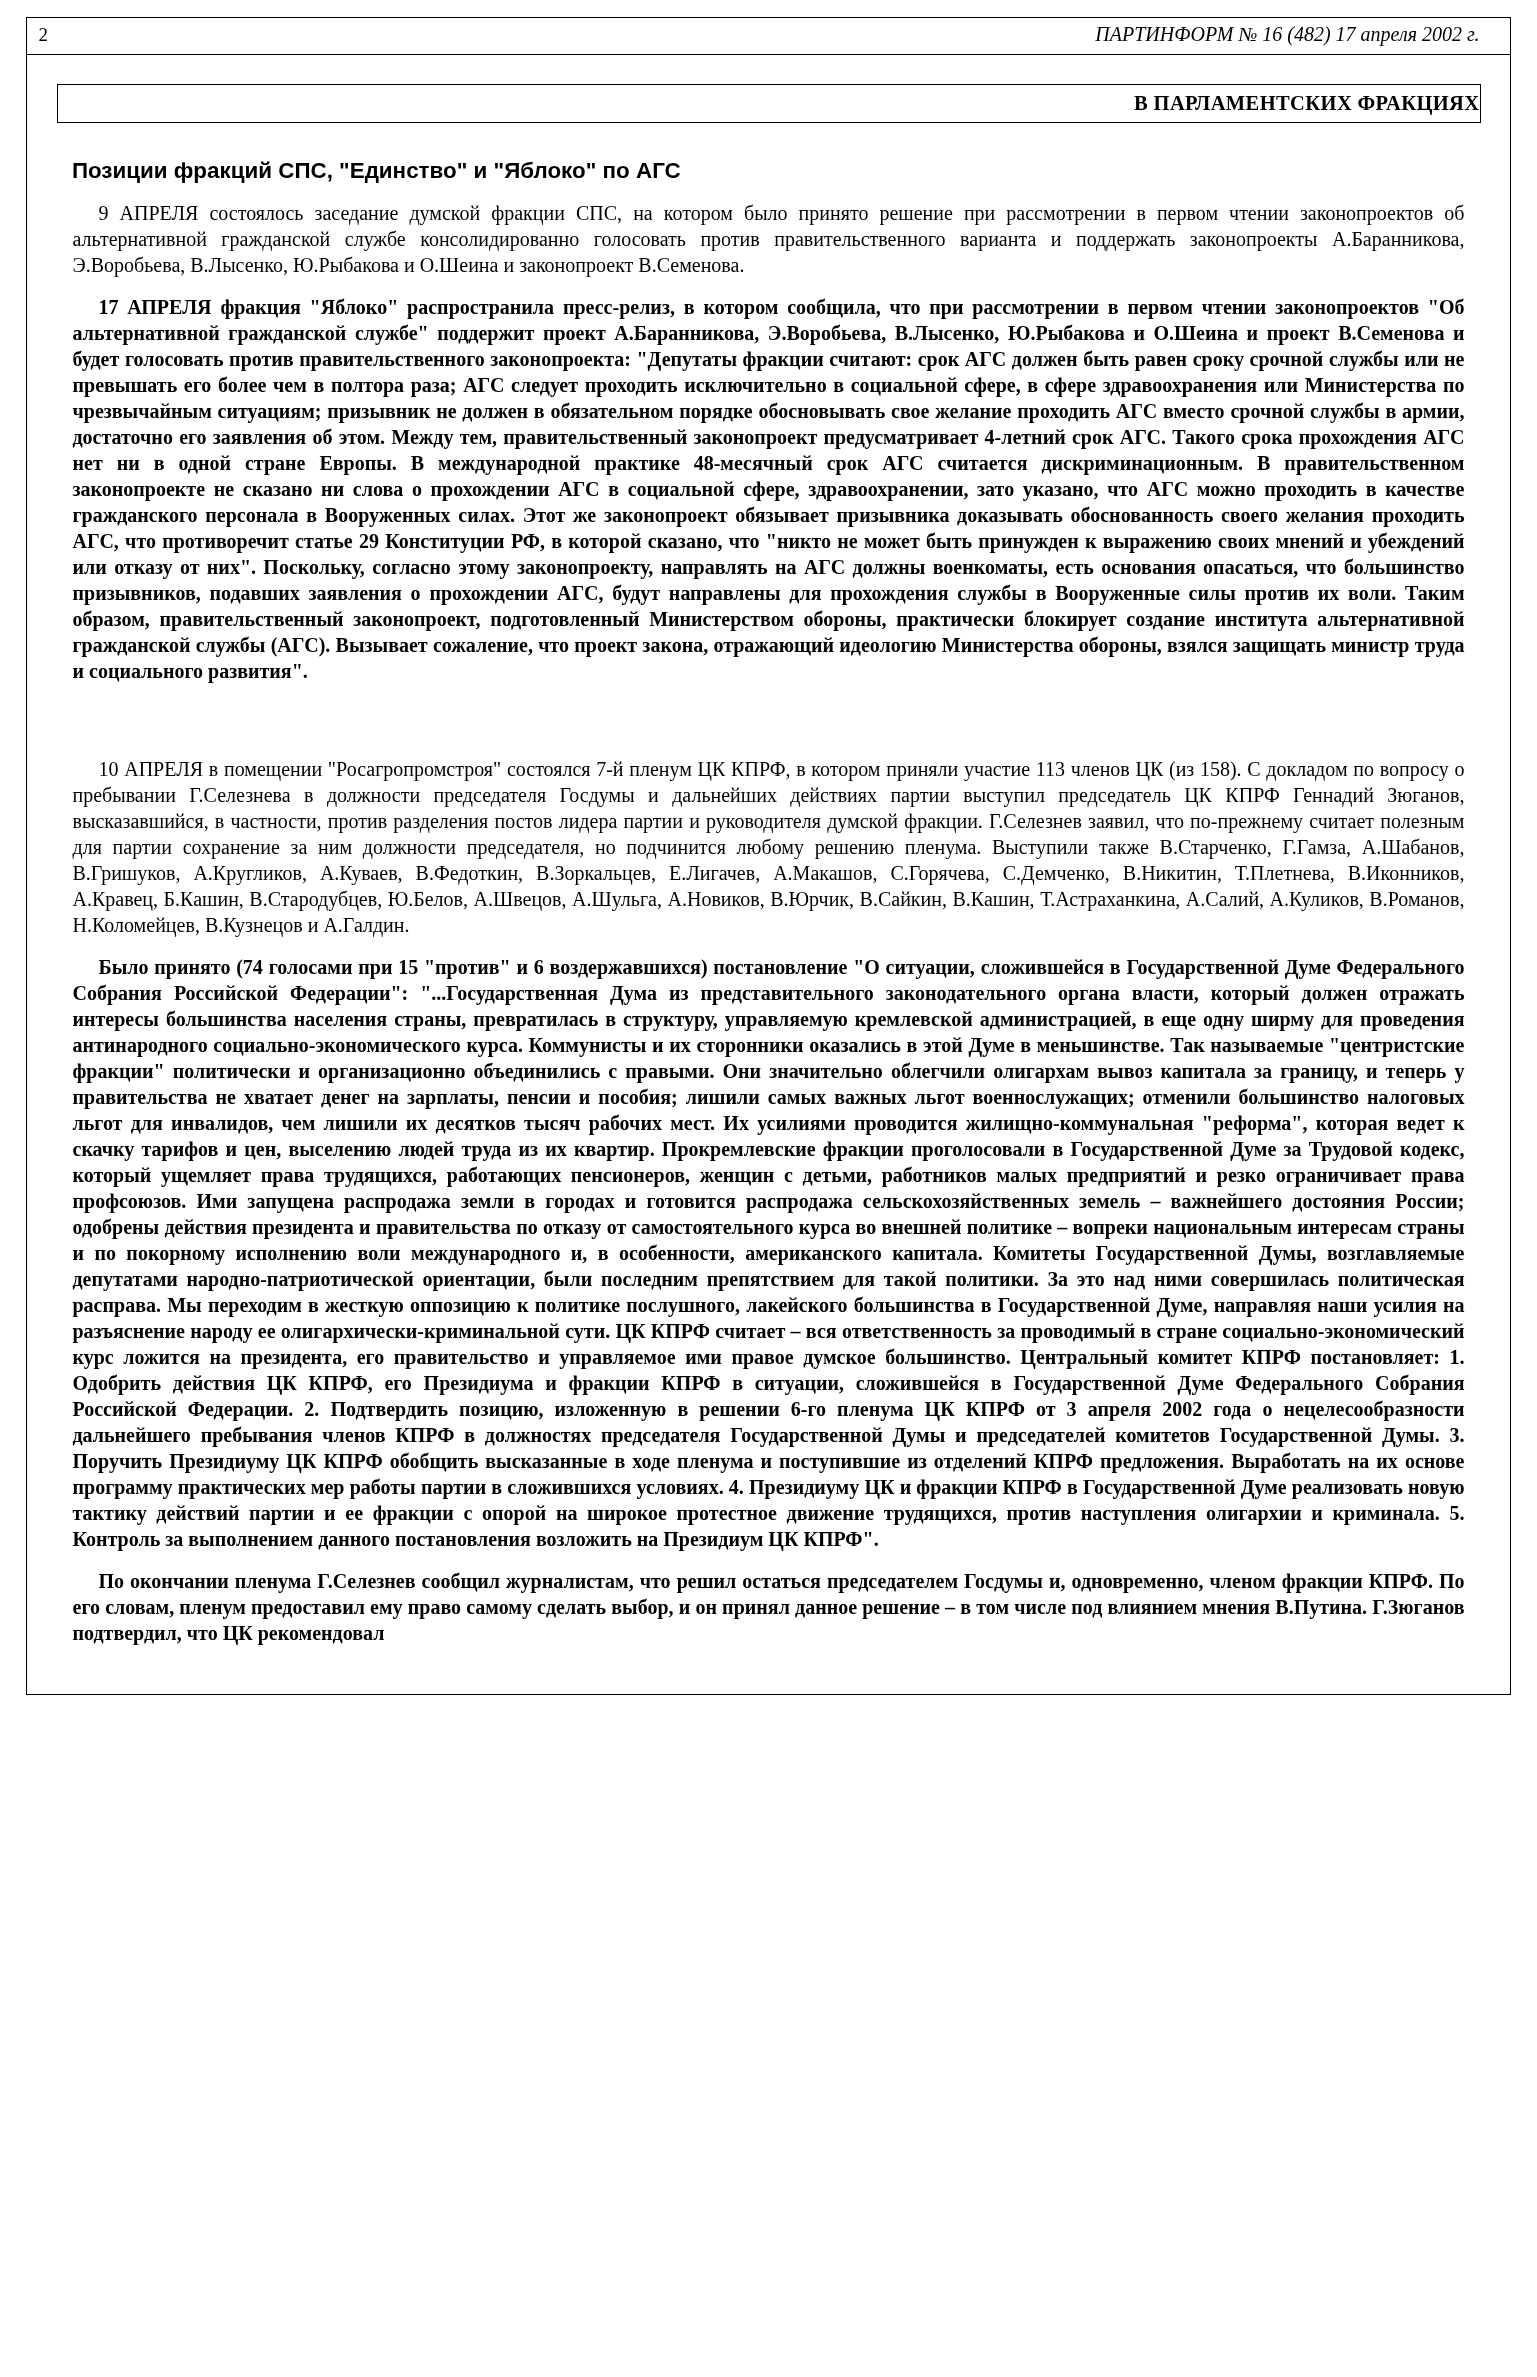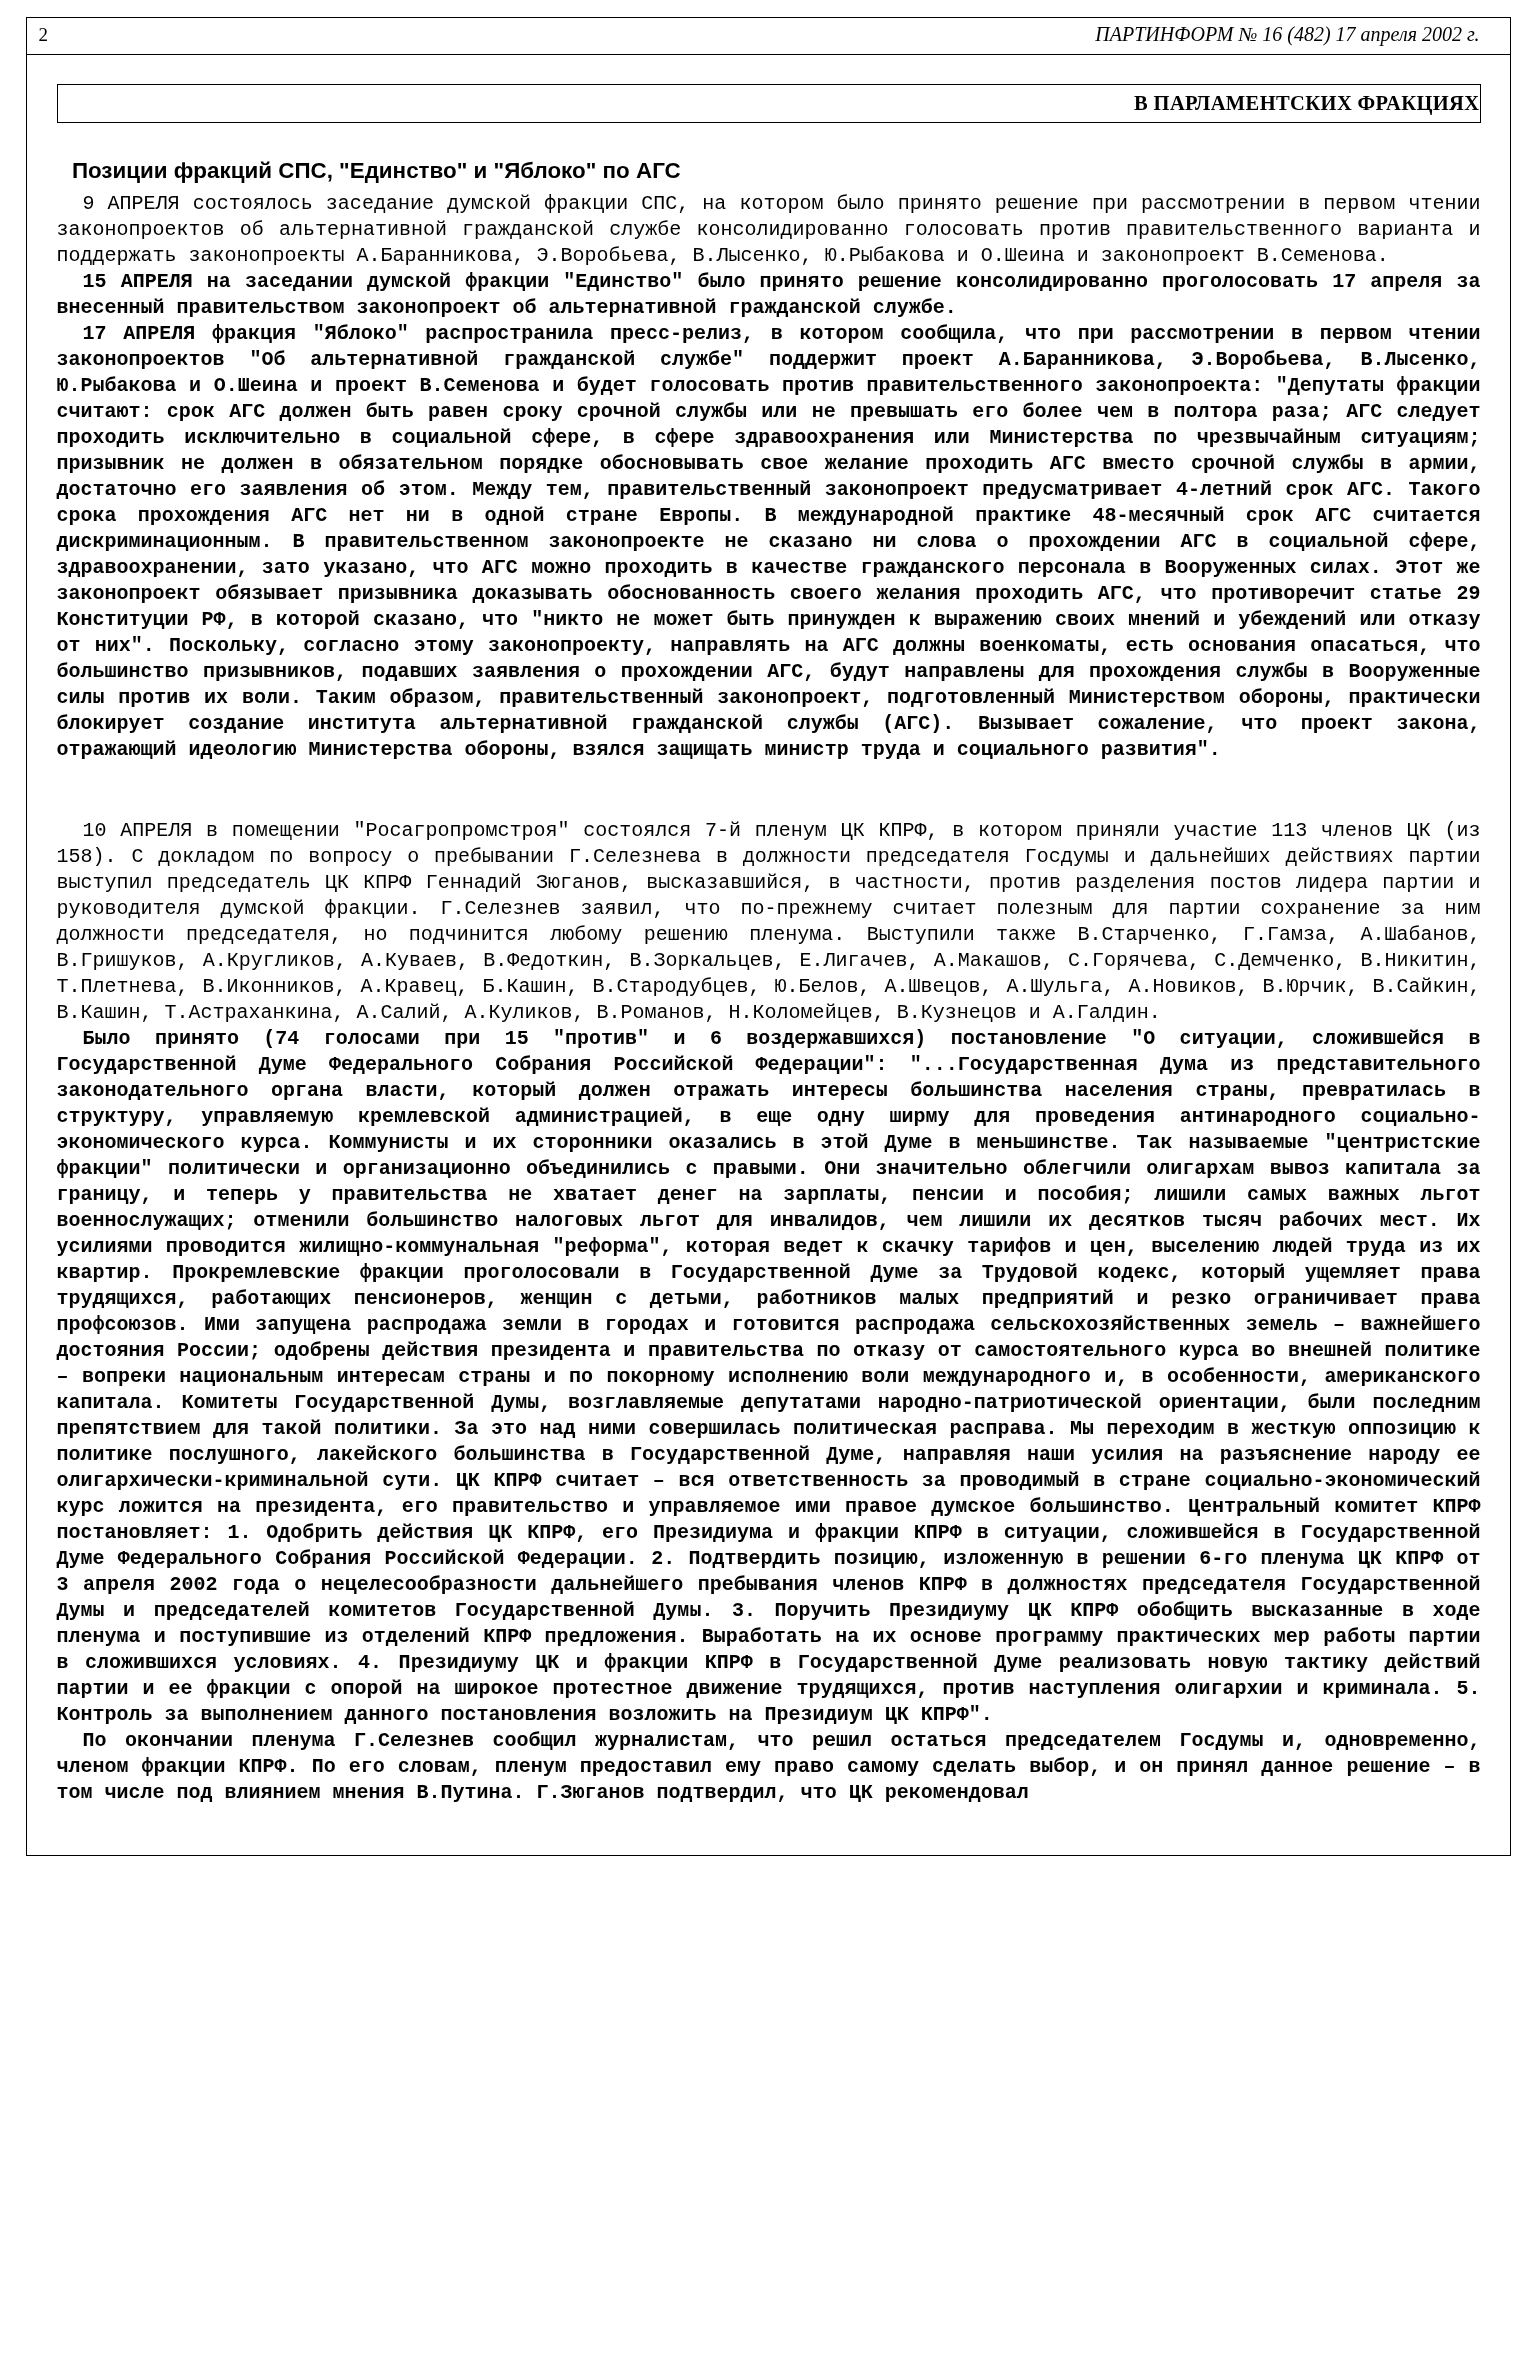--- a/index.html
+++ b/index.html
@@ -69,23 +69,23 @@
   .article {
     margin-bottom: 29.5px;
   }
   .article-title {
     font-family: "Liberation Sans", sans-serif;
     font-weight: bold;
     font-size: 22.4px;
     margin: 0 0 6.4px 15.4px;
   }
   p.para {
-    margin: 0;
+    margin: 16px;
     text-align: justify;
-    font-family: Liberation Mono, monospace;
+    font-family: Liberation Serif, serif;
     font-size: 20px;
     line-height: 1.30;
     text-indent: 26px;
   }
   p.para.bold {
     font-weight: bold;
   }
   .article-spacer { height: 26px; }
 </style>
 </head>
@@ -101,21 +101,20 @@
 
     <div class="body-area">
 
       <div class="section-bar">
         <div class="section-title">В ПАРЛАМЕНТСКИХ ФРАКЦИЯХ</div>
       </div>
 
       <div class="article">
         <h2 class="article-title">Позиции фракций СПС, "Единство" и "Яблоко" по АГС</h2>
         <p class="para">9 АПРЕЛЯ состоялось заседание думской фракции СПС, на котором было принято решение при рассмотрении в первом чтении законопроектов об альтернативной гражданской службе консолидированно голосовать против правительственного варианта и поддержать законопроекты А.Баранникова, Э.Воробьева, В.Лысенко, Ю.Рыбакова и О.Шеина и законопроект В.Семенова.</p>
-        <p class="para bold">15 АПРЕЛЯ на заседании думской фракции "Единство" было принято решение консолидированно проголосовать 17 апреля за внесенный правительством законопроект об альтернативной гражданской службе.</p>
         <p class="para bold">17 АПРЕЛЯ фракция "Яблоко" распространила пресс-релиз, в котором сообщила, что при рассмотрении в первом чтении законопроектов "Об альтернативной гражданской службе" поддержит проект А.Баранникова, Э.Воробьева, В.Лысенко, Ю.Рыбакова и О.Шеина и проект В.Семенова и будет голосовать против правительственного законопроекта: "Депутаты фракции считают: срок АГС должен быть равен сроку срочной службы или не превышать его более чем в полтора раза; АГС следует проходить исключительно в социальной сфере, в сфере здравоохранения или Министерства по чрезвычайным ситуациям; призывник не должен в обязательном порядке обосновывать свое желание проходить АГС вместо срочной службы в армии, достаточно его заявления об этом. Между тем, правительственный законопроект предусматривает 4-летний срок АГС. Такого срока прохождения АГС нет ни в одной стране Европы. В международной практике 48-месячный срок АГС считается дискриминационным. В правительственном законопроекте не сказано ни слова о прохождении АГС в социальной сфере, здравоохранении, зато указано, что АГС можно проходить в качестве гражданского персонала в Вооруженных силах. Этот же законопроект обязывает призывника доказывать обоснованность своего желания проходить АГС, что противоречит статье 29 Конституции РФ, в которой сказано, что "никто не может быть принужден к выражению своих мнений и убеждений или отказу от них". Поскольку, согласно этому законопроекту, направлять на АГС должны военкоматы, есть основания опасаться, что большинство призывников, подавших заявления о прохождении АГС, будут направлены для прохождения службы в Вооруженные силы против их воли. Таким образом, правительственный законопроект, подготовленный Министерством обороны, практически блокирует создание института альтернативной гражданской службы (АГС). Вызывает сожаление, что проект закона, отражающий идеологию Министерства обороны, взялся защищать министр труда и социального развития".</p>
       </div>
 
       <div class="article-spacer"></div>
 
       <div class="article">
         <p class="para">10 АПРЕЛЯ в помещении "Росагропромстроя" состоялся 7-й пленум ЦК КПРФ, в котором приняли участие 113 членов ЦК (из 158). С докладом по вопросу о пребывании Г.Селезнева в должности председателя Госдумы и дальнейших действиях партии выступил председатель ЦК КПРФ Геннадий Зюганов, высказавшийся, в частности, против разделения постов лидера партии и руководителя думской фракции. Г.Селезнев заявил, что по-прежнему считает полезным для партии сохранение за ним должности председателя, но подчинится любому решению пленума. Выступили также В.Старченко, Г.Гамза, А.Шабанов, В.Гришуков, А.Кругликов, А.Куваев, В.Федоткин, В.Зоркальцев, Е.Лигачев, А.Макашов, С.Горячева, С.Демченко, В.Никитин, Т.Плетнева, В.Иконников, А.Кравец, Б.Кашин, В.Стародубцев, Ю.Белов, А.Швецов, А.Шульга, А.Новиков, В.Юрчик, В.Сайкин, В.Кашин, Т.Астраханкина, А.Салий, А.Куликов, В.Романов, Н.Коломейцев, В.Кузнецов и А.Галдин.</p>
         <p class="para bold">Было принято (74 голосами при 15 "против" и 6 воздержавшихся) постановление "О ситуации, сложившейся в Государственной Думе Федерального Собрания Российской Федерации": "...Государственная Дума из представительного законодательного органа власти, который должен отражать интересы большинства населения страны, превратилась в структуру, управляемую кремлевской администрацией, в еще одну ширму для проведения антинародного социально-экономического курса. Коммунисты и их сторонники оказались в этой Думе в меньшинстве. Так называемые "центристские фракции" политически и организационно объединились с правыми. Они значительно облегчили олигархам вывоз капитала за границу, и теперь у правительства не хватает денег на зарплаты, пенсии и пособия; лишили самых важных льгот военнослужащих; отменили большинство налоговых льгот для инвалидов, чем лишили их десятков тысяч рабочих мест. Их усилиями проводится жилищно-коммунальная "реформа", которая ведет к скачку тарифов и цен, выселению людей труда из их квартир. Прокремлевские фракции проголосовали в Государственной Думе за Трудовой кодекс, который ущемляет права трудящихся, работающих пенсионеров, женщин с детьми, работников малых предприятий и резко ограничивает права профсоюзов. Ими запущена распродажа земли в городах и готовится распродажа сельскохозяйственных земель – важнейшего достояния России; одобрены действия президента и правительства по отказу от самостоятельного курса во внешней политике – вопреки национальным интересам страны и по покорному исполнению воли международного и, в особенности, американского капитала. Комитеты Государственной Думы, возглавляемые депутатами народно-патриотической ориентации, были последним препятствием для такой политики. За это над ними совершилась политическая расправа.  Мы переходим в жесткую оппозицию к политике послушного, лакейского большинства в Государственной Думе, направляя наши усилия на разъяснение народу ее олигархически-криминальной сути. ЦК КПРФ считает – вся ответственность за проводимый в стране социально-экономический курс ложится на президента, его правительство и управляемое ими правое думское большинство. Центральный комитет КПРФ постановляет: 1. Одобрить действия ЦК КПРФ, его Президиума и фракции КПРФ в ситуации, сложившейся в Государственной Думе Федерального Собрания Российской Федерации. 2. Подтвердить позицию, изложенную в решении 6-го пленума ЦК КПРФ от 3 апреля 2002 года о нецелесообразности дальнейшего пребывания членов КПРФ в должностях председателя Государственной Думы и председателей комитетов Государственной Думы. 3. Поручить Президиуму ЦК КПРФ обобщить высказанные в ходе пленума и поступившие из отделений КПРФ предложения. Выработать на их основе программу практических мер работы партии в сложившихся условиях. 4. Президиуму ЦК и фракции КПРФ в Государственной Думе реализовать новую тактику действий партии и ее фракции с опорой на широкое протестное движение трудящихся, против наступления олигархии и криминала. 5. Контроль за выполнением данного постановления возложить на Президиум ЦК КПРФ".</p>
         <p class="para bold">По окончании пленума Г.Селезнев сообщил журналистам, что решил остаться председателем Госдумы и, одновременно, членом фракции КПРФ. По его словам, пленум предоставил ему право самому сделать выбор, и он принял данное решение – в том числе под влиянием мнения В.Путина. Г.Зюганов подтвердил, что ЦК рекомендовал</p>
       </div>

